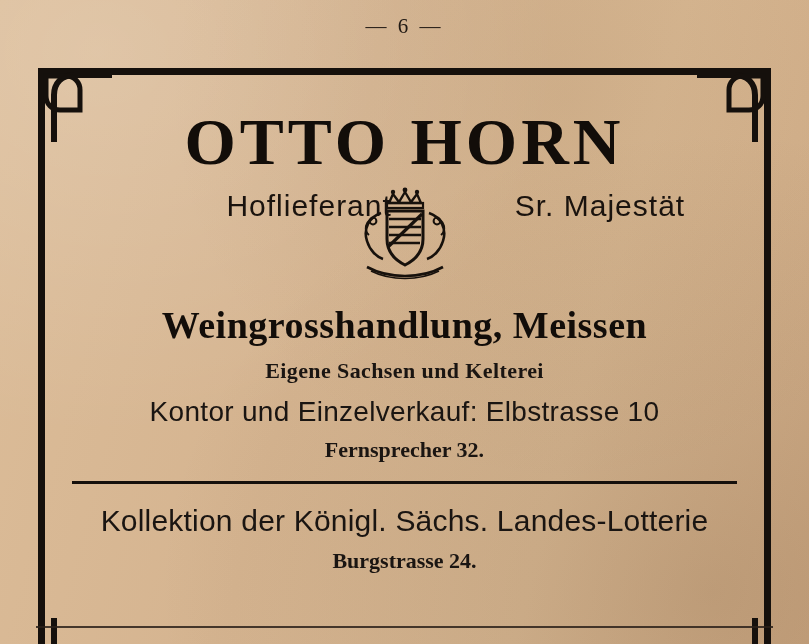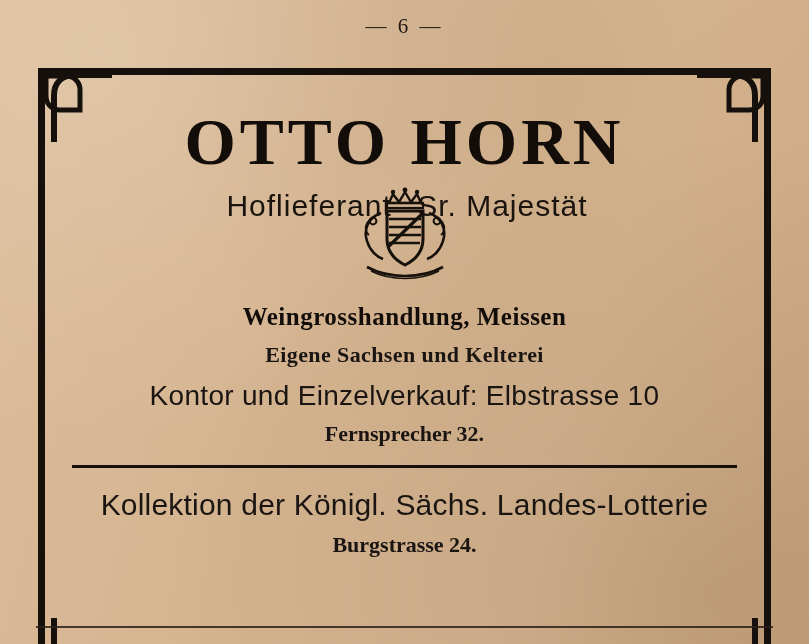--- a/index.html
+++ b/index.html
@@ -97,35 +97,35 @@
     font-size: 30px;
     letter-spacing: 1px;
     color: #1a130e;
     position: absolute;
     width: 100%;
     left: 0;
   }
   .rl-1 { top: 0px; }
   .rl-2 { top: 50px; }
   .royal-line .seg-left  { display: inline-block; width: 268px; text-align: right; padding-right: 8px; }
-  .royal-line .seg-right { display: inline-block; width: 268px; text-align: left;  padding-left: 8px; }
+  .royal-line .seg-right { display: inline-block; width: 268px; text-align: right;  padding-left: 8px; }
 
   .crest {
     position: absolute;
     left: 50%;
     top: -6px;
     transform: translateX(-50%);
     width: 112px;
     height: 104px;
   }
 
   .line-weingross {
     font-family: "Liberation Serif", serif;
     font-weight: bold;
-    font-size: 25px;
+    font-size: 38px;
     letter-spacing: 0.5px;
     margin-top: 6px;
     color: #120d09;
   }
   .line-winzerei {
     font-family: "Liberation Serif", serif;
     font-weight: bold;
     font-size: 22px;
     margin-top: 11px;
     letter-spacing: 0.4px;

